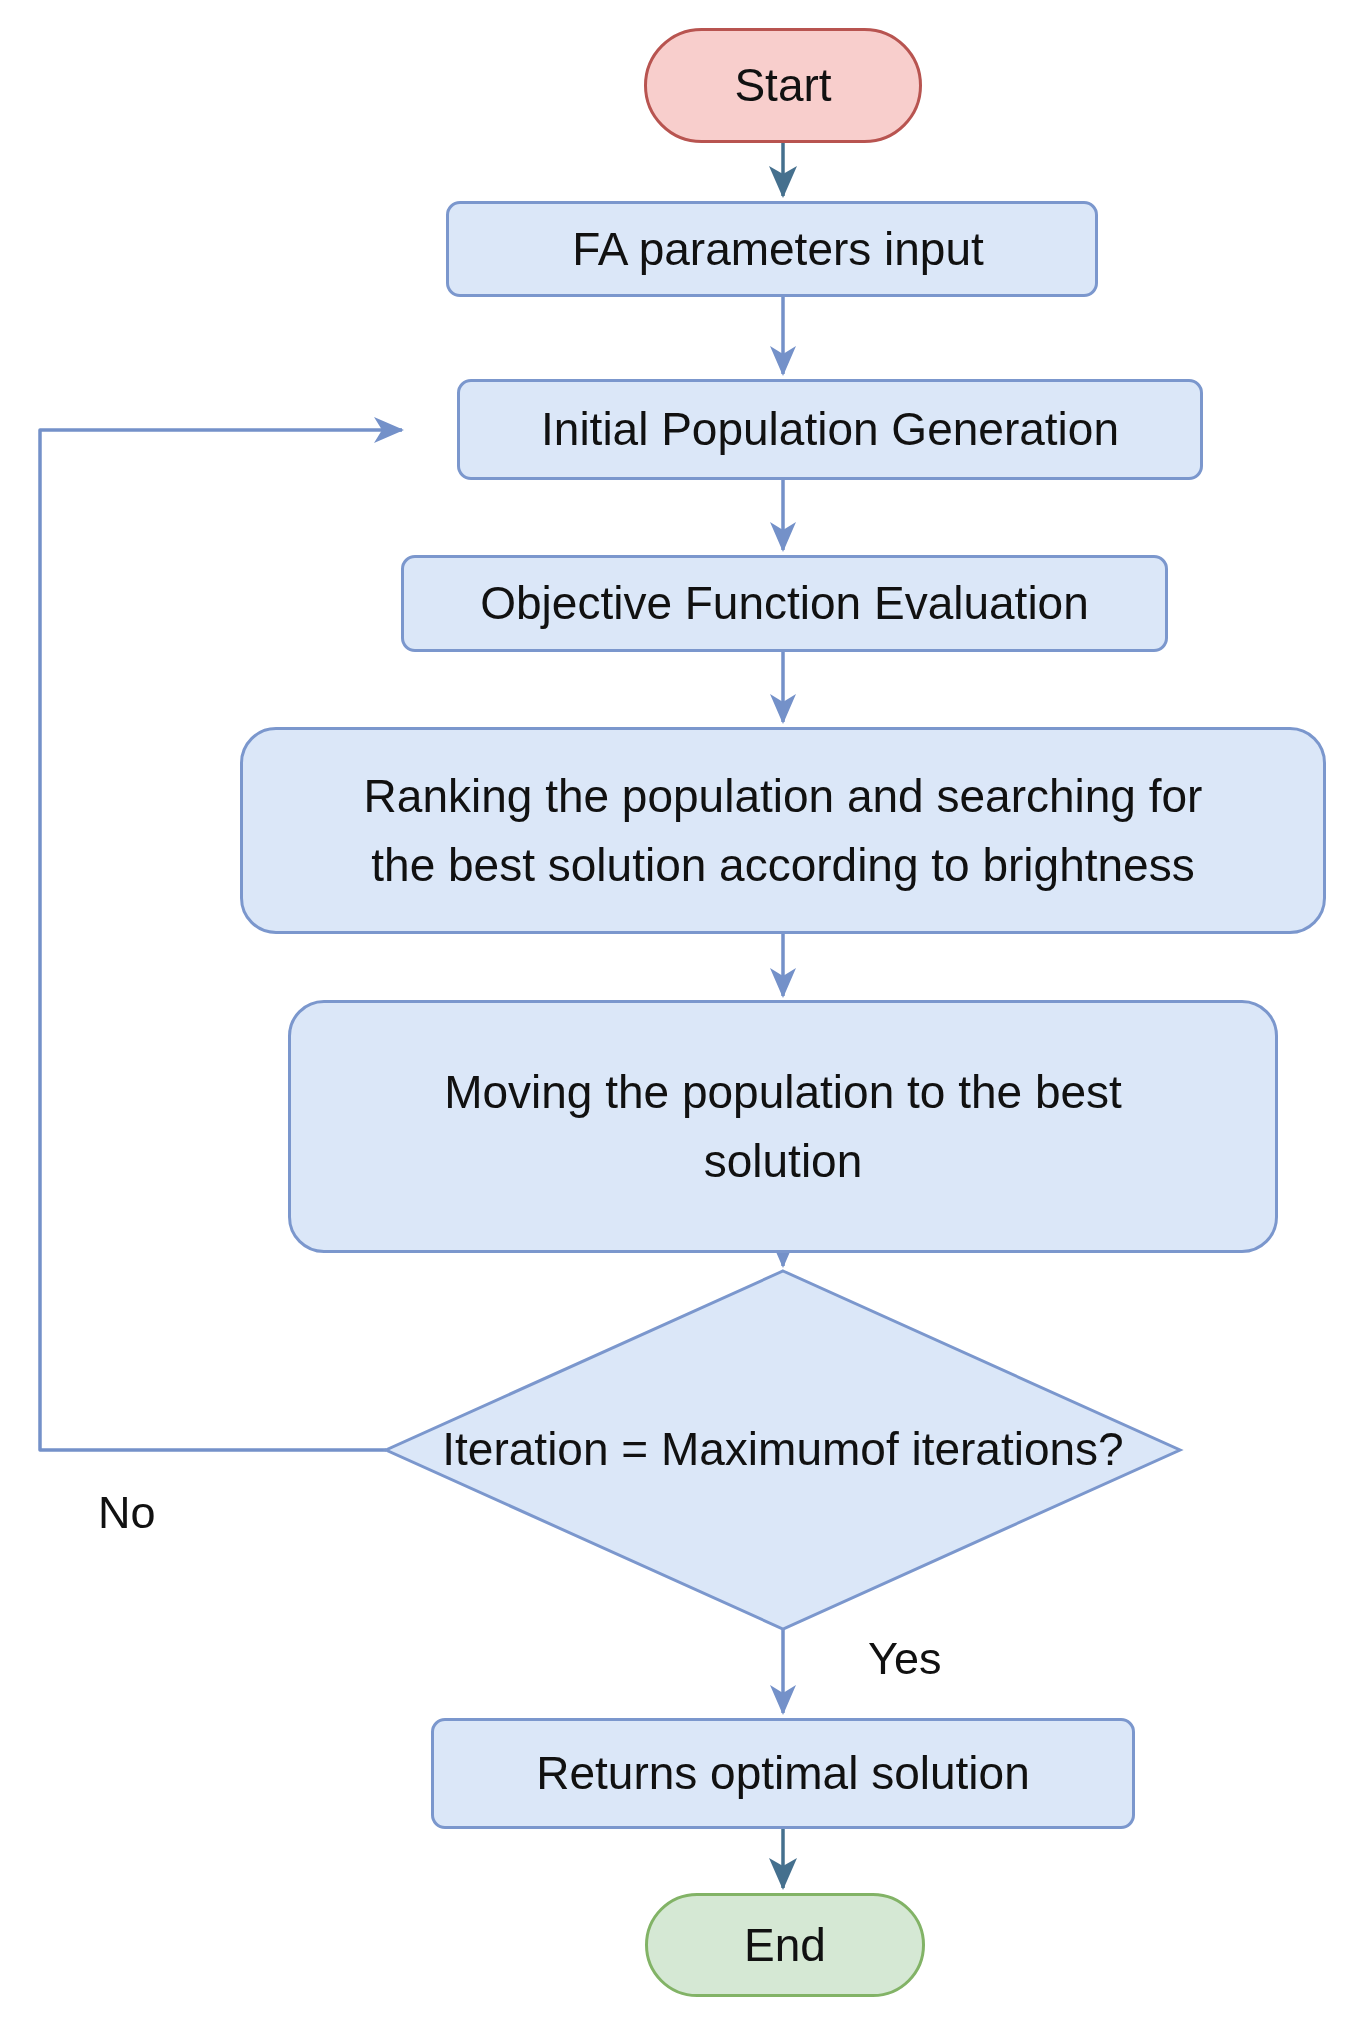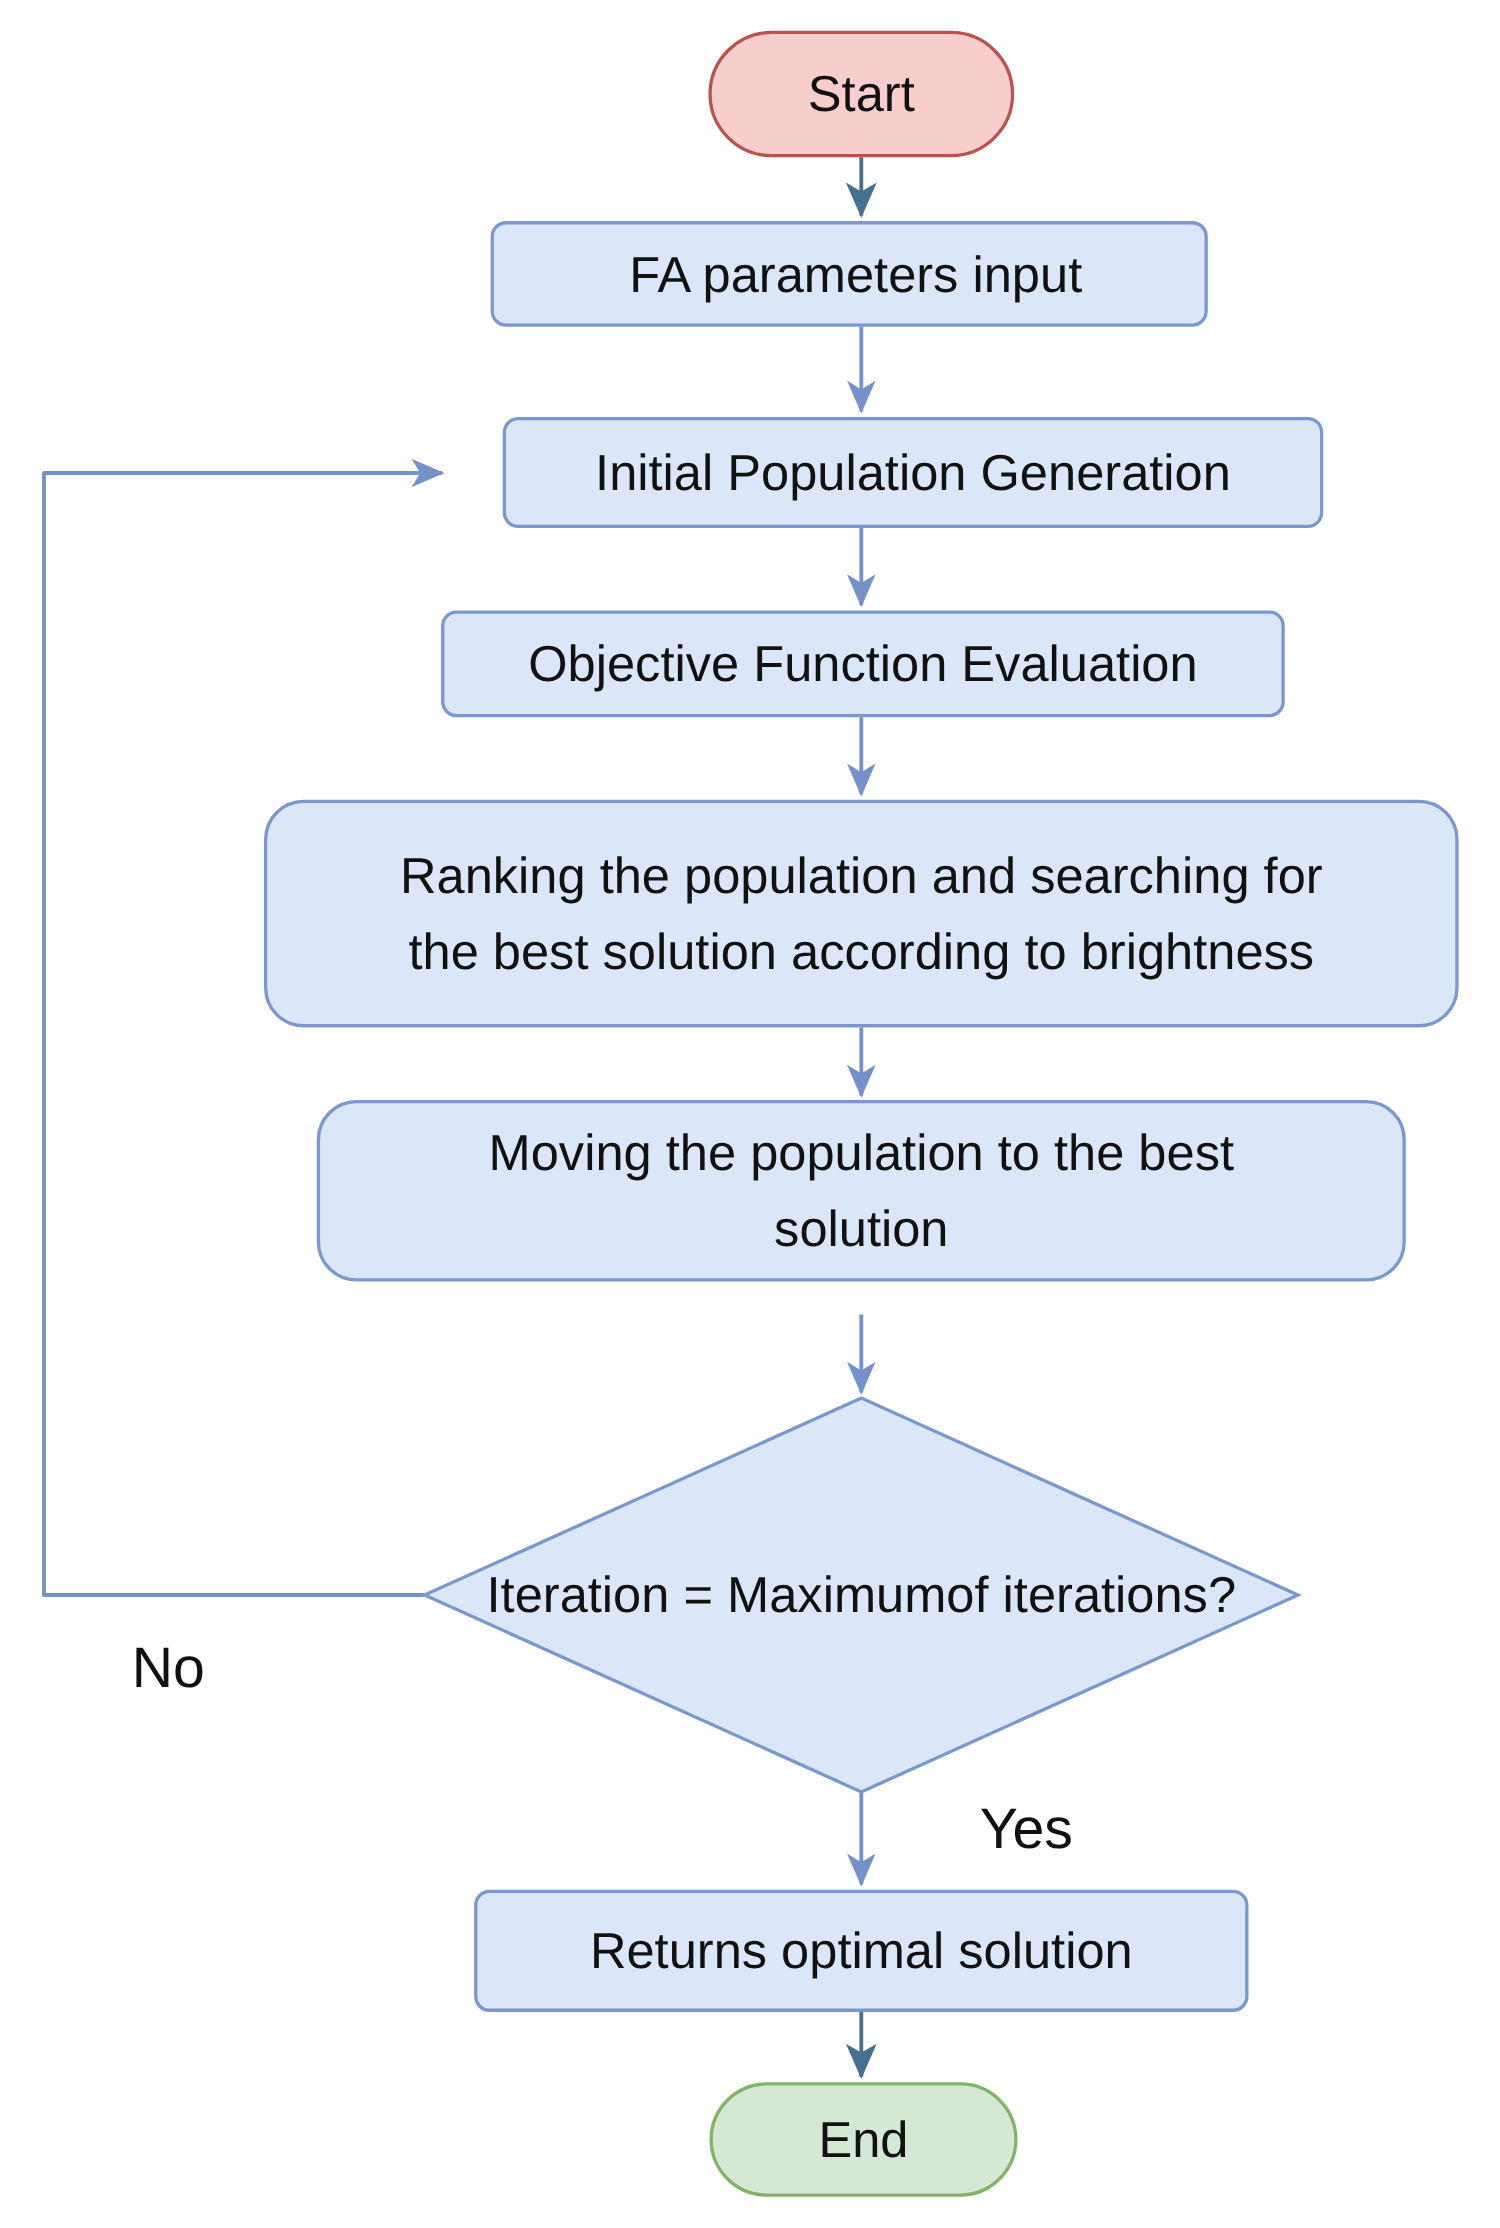--- a/index.html
+++ b/index.html
@@ -34,22 +34,22 @@
   .node.pill.start{background:var(--start-fill,#f8cecc);border-color:var(--start-stroke,#b85450);}
   .node.pill.end{background:var(--end-fill,#d5e8d4);border-color:var(--end-stroke,#82b366);}
   .decision-text{
     position:absolute;
     display:flex;align-items:center;justify-content:center;
     text-align:center;font-size:46px;line-height:1.6;
     background:transparent;border:none;
   }
   .edge-label{
     position:absolute;
-    font-size:52px;line-height:1.2;
-    text-align:center;
+    font-size:45px;line-height:1.2;
+    text-align:left;
   }
 </style>
 </head>
 <body>
 
 <div class="stage">
 
   <svg class="connectors" viewBox="0 0 1364 2025">
     <defs>
       <marker id="ah-light" markerUnits="userSpaceOnUse" markerWidth="32" markerHeight="28" refX="28" refY="13" orient="auto">
@@ -88,21 +88,21 @@
 
   <div class="node" style="left:401px;top:555px;width:767px;height:97px;">
     <span>Objective Function Evaluation</span>
   </div>
 
   <div class="node big" style="left:240px;top:727px;width:1086px;height:207px;">
     <span>Ranking the population and searching for</span>
     <span>the best solution according to brightness</span>
   </div>
 
-  <div class="node big" style="left:288px;top:1000px;width:990px;height:165px;justify-content:center;">
+  <div class="node big" style="left:288px;top:1000px;width:990px;height:253px;justify-content:center;">
     <span>Moving the population to the best</span>
     <span>solution</span>
   </div>
 
   <div class="decision-text" style="left:386px;top:1271px;width:794px;height:358px;">
     <span>Iteration = Maximum</span>
     <span>of iterations?</span>
   </div>
 
   <div class="edge-label" style="left:98px;top:1486px;width:110px;">No</div>

